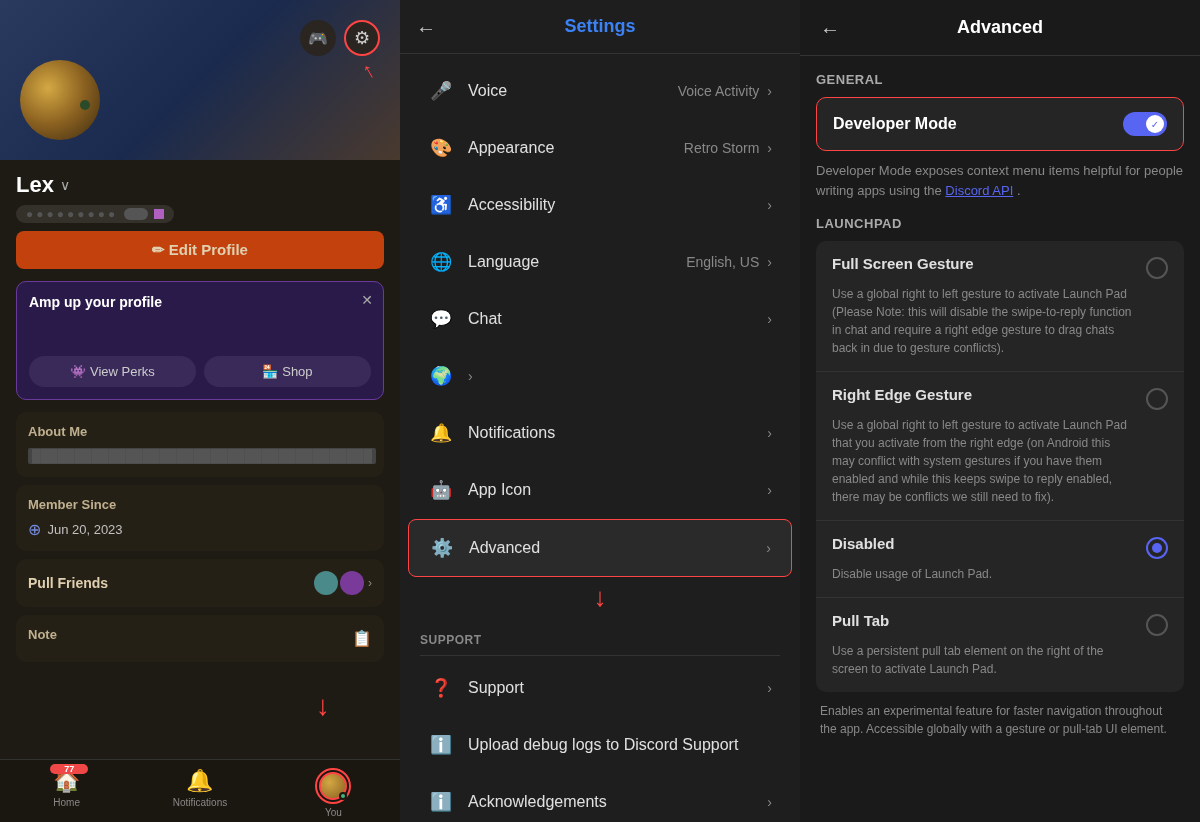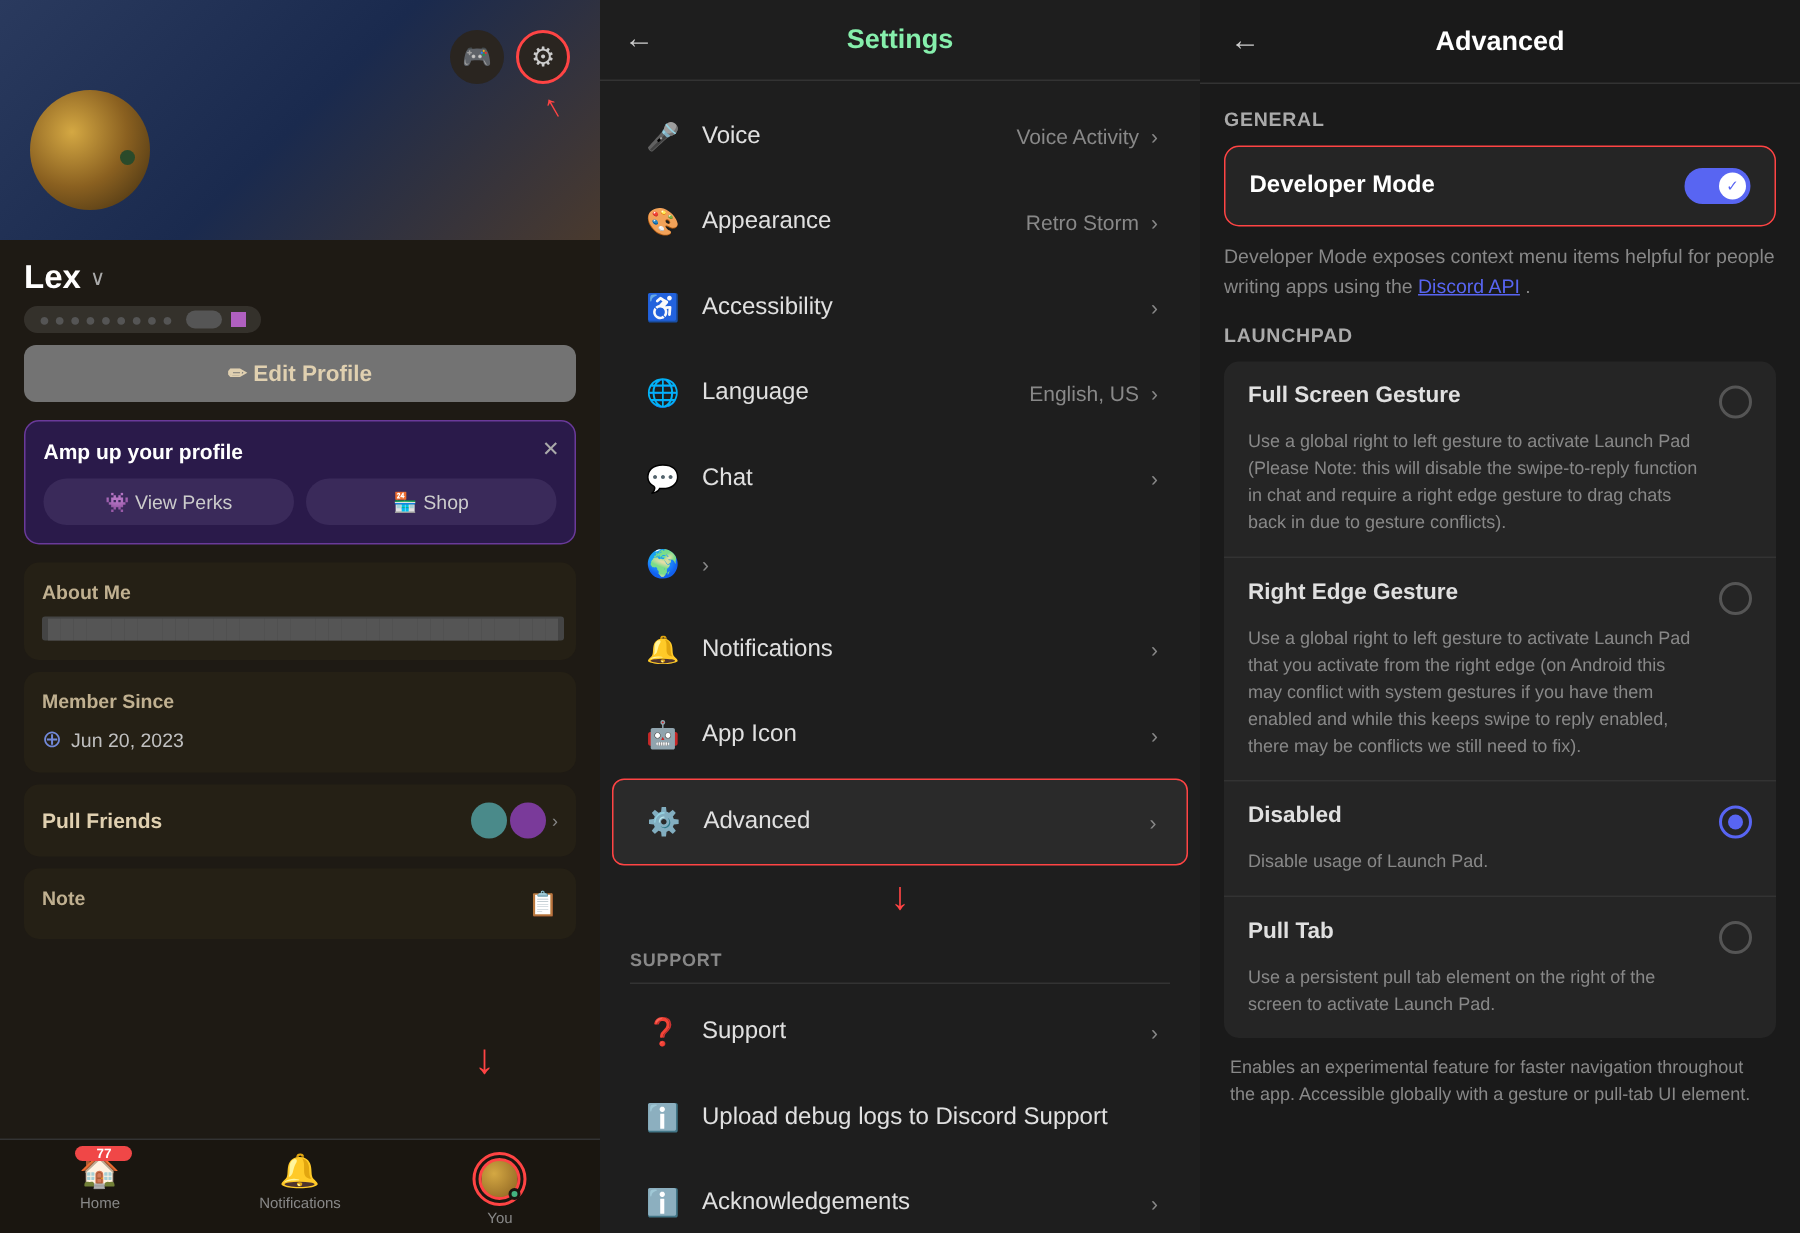--- a/index.html
+++ b/index.html
@@ -114,21 +114,21 @@
     }
     .circle-mini {
       width: 8px;
       height: 8px;
       background: #ccc;
       border-radius: 50%;
       margin: 2px;
     }
     .edit-profile-btn {
       width: 100%;
-      background: #737373;
+      background: #c2410c;
       border: none;
       border-radius: 8px;
       padding: 10px;
       color: #e0d0b0;
       font-size: 15px;
       font-weight: 600;
       cursor: pointer;
       display: flex;
       align-items: center;
       justify-content: center;
@@ -167,20 +167,21 @@
       border: none;
       border-radius: 20px;
       padding: 8px;
       color: #ccc;
       font-size: 13px;
       cursor: pointer;
       display: flex;
       align-items: center;
       justify-content: center;
       gap: 5px;
+      margin-top: 36px;
     }
     .about-section {
       background: #252015;
       border-radius: 10px;
       padding: 12px;
       margin-bottom: 8px;
     }
     .section-title {
       font-size: 13px;
       font-weight: 700;
@@ -325,21 +326,21 @@
       left: 16px;
       background: none;
       border: none;
       color: #ccc;
       font-size: 20px;
       cursor: pointer;
     }
     .settings-title {
       font-size: 18px;
       font-weight: 700;
-      color: #86efac;
+      color: #3b82f6;
     }
     .settings-list {
       flex: 1;
       overflow-y: auto;
       padding: 8px 0;
     }
     .settings-item {
       display: flex;
       align-items: center;
       padding: 14px 20px;

